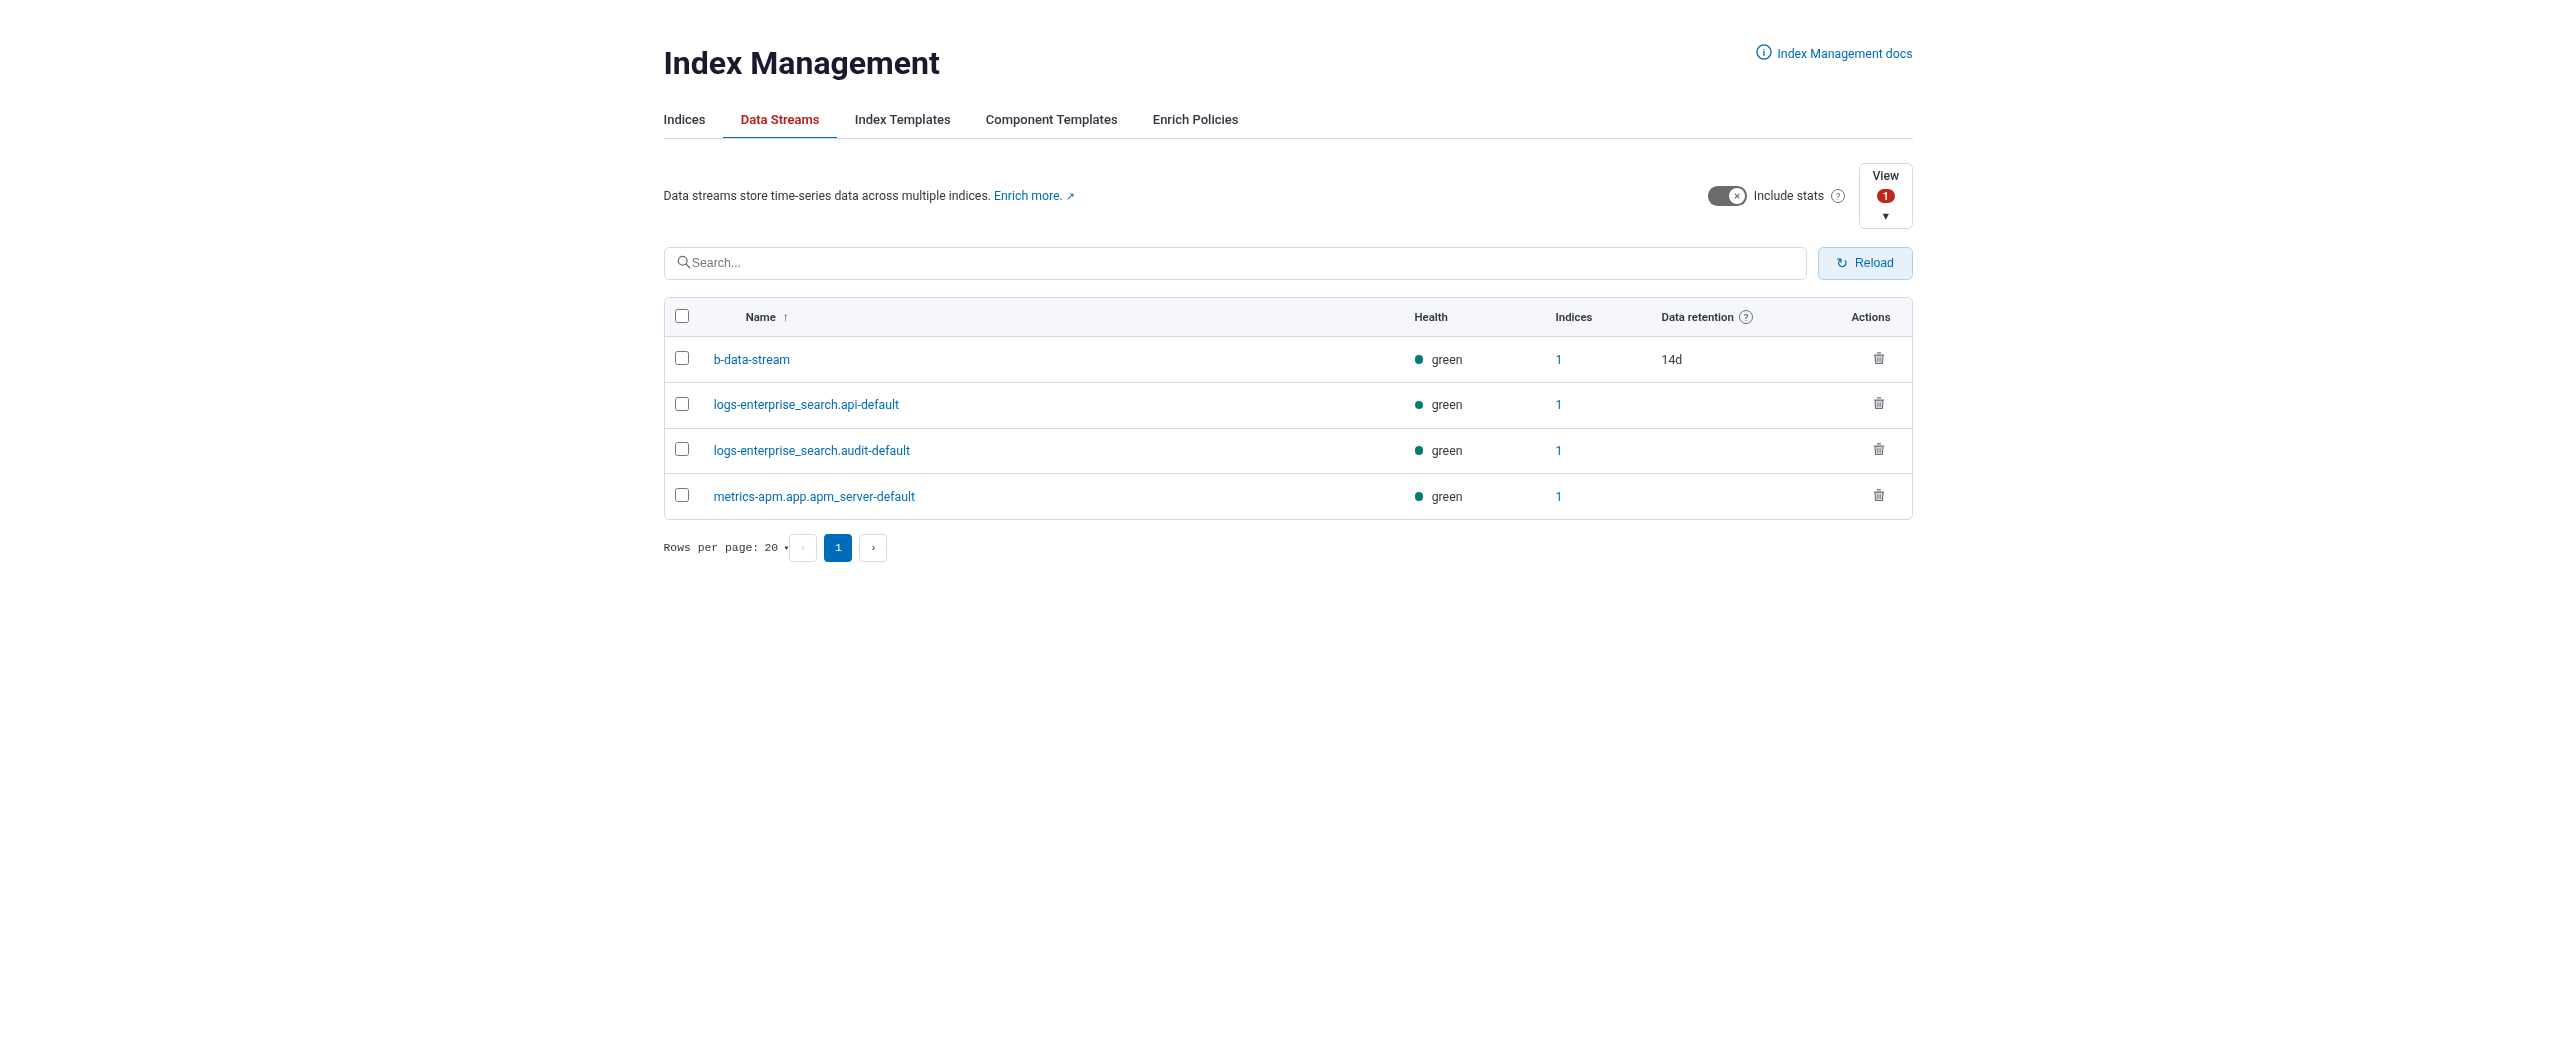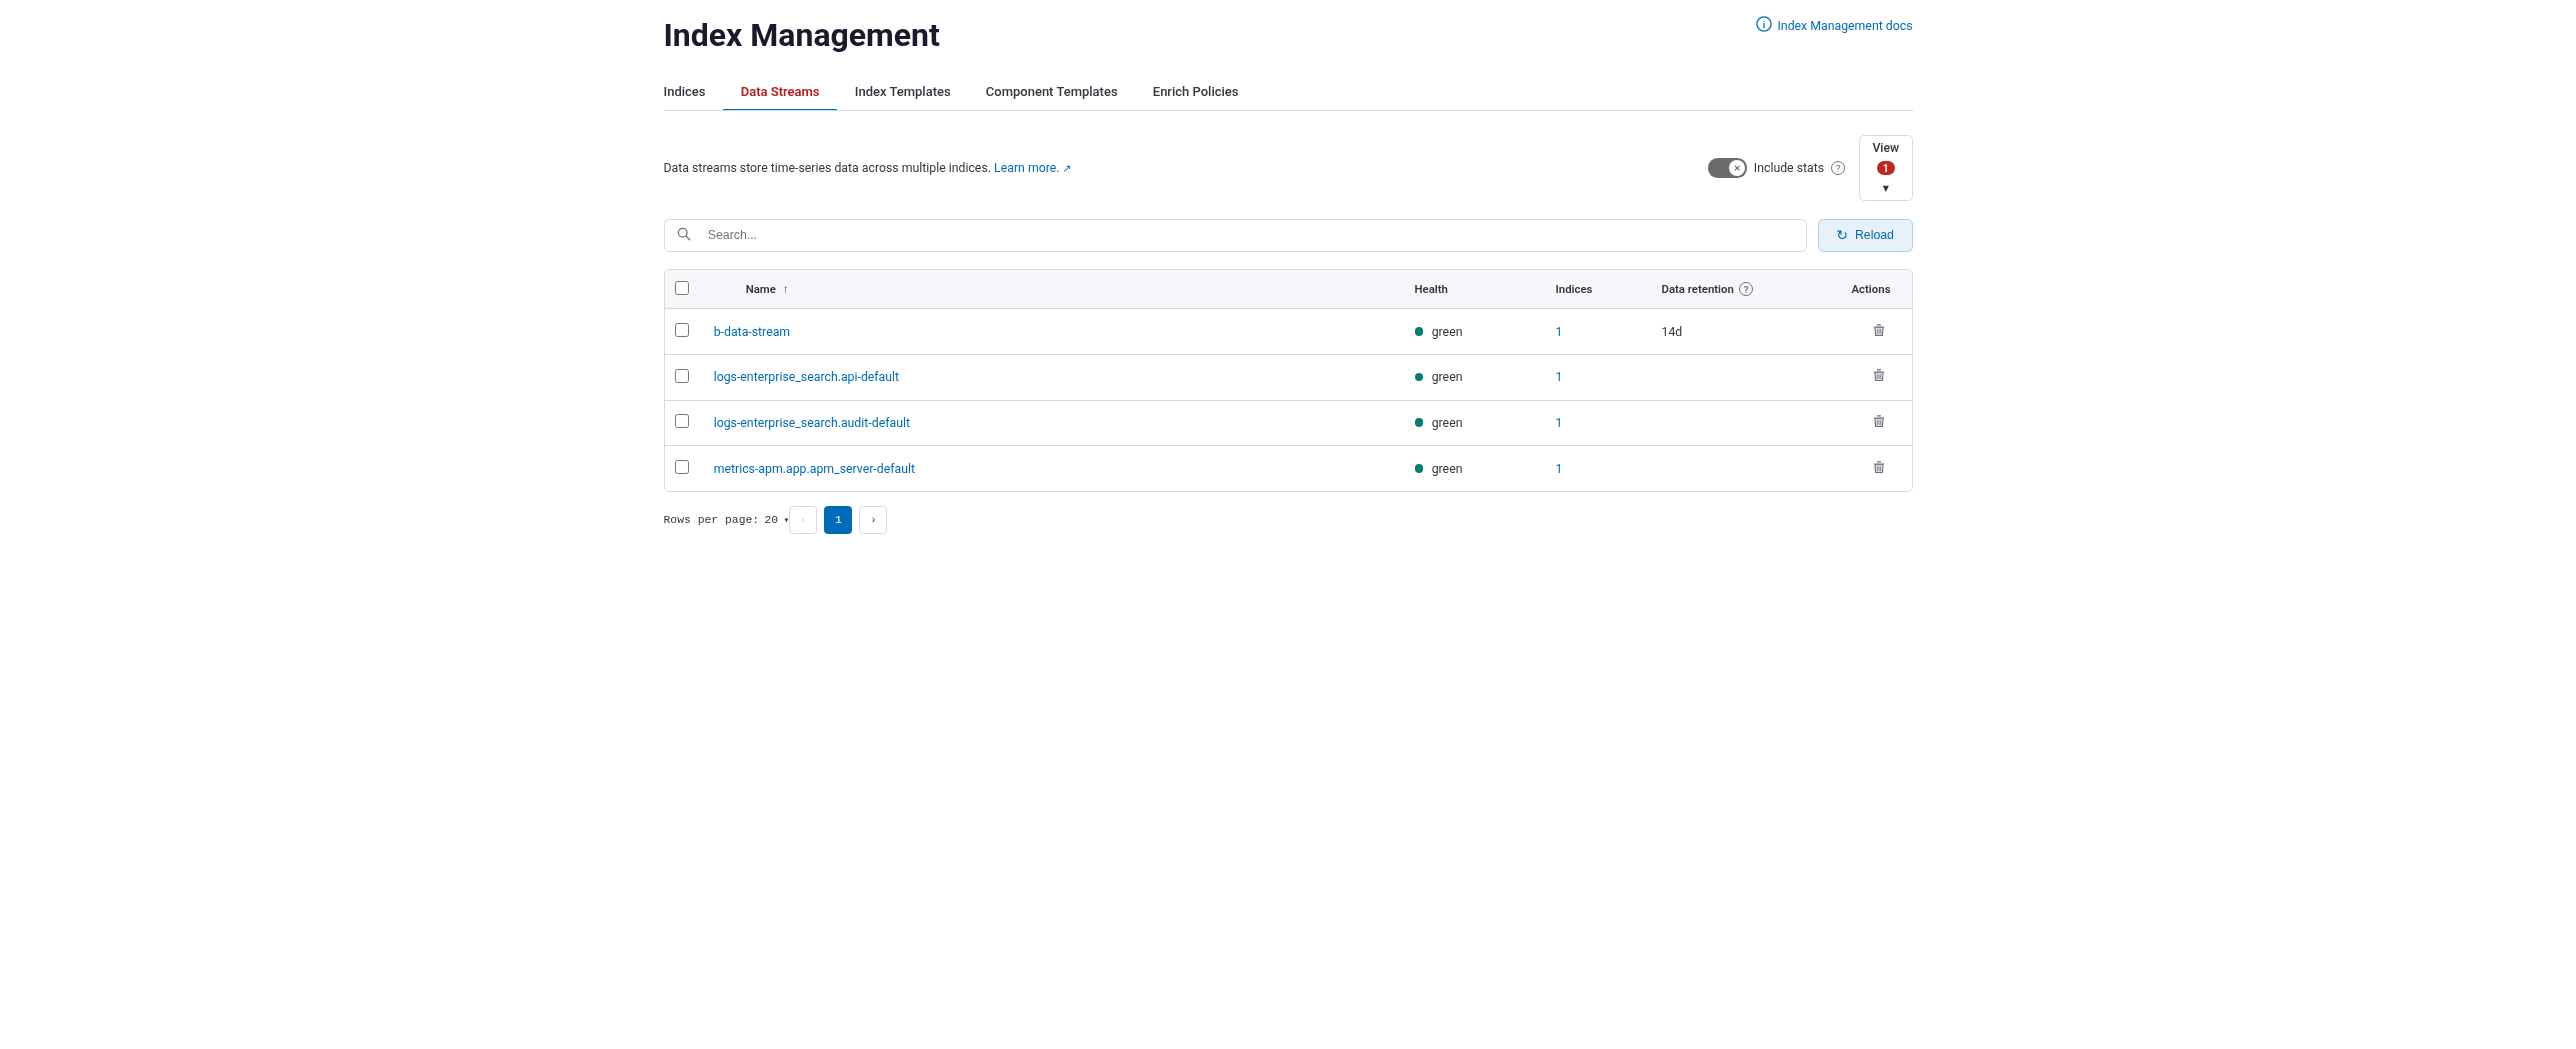--- a/index.html
+++ b/index.html
@@ -5,21 +5,21 @@
     * { box-sizing: border-box; margin: 0; padding: 0; }
     body {
       font-family: -apple-system, BlinkMacSystemFont, 'Segoe UI', Roboto, Helvetica, Arial, sans-serif;
       background: #fff;
       color: #1a1a2e;
       font-size: 12.3px;
     }
     .page-container {
       max-width: 1319px;
       margin: 0 auto;
-      padding: 16px 35px 35px 35px;
+      padding: 44px 35px 35px 35px;
     }
     .header-row {
       display: flex;
       justify-content: space-between;
       align-items: flex-start;
       margin-bottom: 21px;
     }
     .page-title {
       font-size: 32px;
       font-weight: 700;
@@ -145,21 +145,21 @@
     }
     .search-reload-row {
       display: flex;
       gap: 10.6px;
       margin-bottom: 17.6px;
     }
     .search-box {
       flex: 1;
       display: flex;
       align-items: center;
-      gap: 17px;
+      gap: 1px;
       border: 0.9px solid #d3dae6;
       border-radius: 5.3px;
       padding: 7px 12.3px;
       background: #fff;
     }
     .search-icon-wrap {
       color: #69707d;
       font-size: 14px;
     }
     .search-input {
@@ -329,21 +329,21 @@
     <div class="tab">Indices</div>
     <div class="tab active">Data Streams</div>
     <div class="tab">Index Templates</div>
     <div class="tab">Component Templates</div>
     <div class="tab">Enrich Policies</div>
   </div>
 
   <div class="info-bar">
     <div class="info-text">
       <span>Data streams store time-series data across multiple indices.</span>
-      <a> <span>Learn more.</span> <span style="font-size:10.6px;">↗</span></a>
+      <a> <span>Enrich more.</span> <span style="font-size:10.6px;">↗</span></a>
     </div>
     <div class="controls-right">
       <div class="toggle-area">
         <div class="toggle">
           <div class="toggle-knob">
             <span>✕</span>
           </div>
         </div>
         <span class="toggle-label">Include stats</span>
         <span class="help-icon">?</span>

